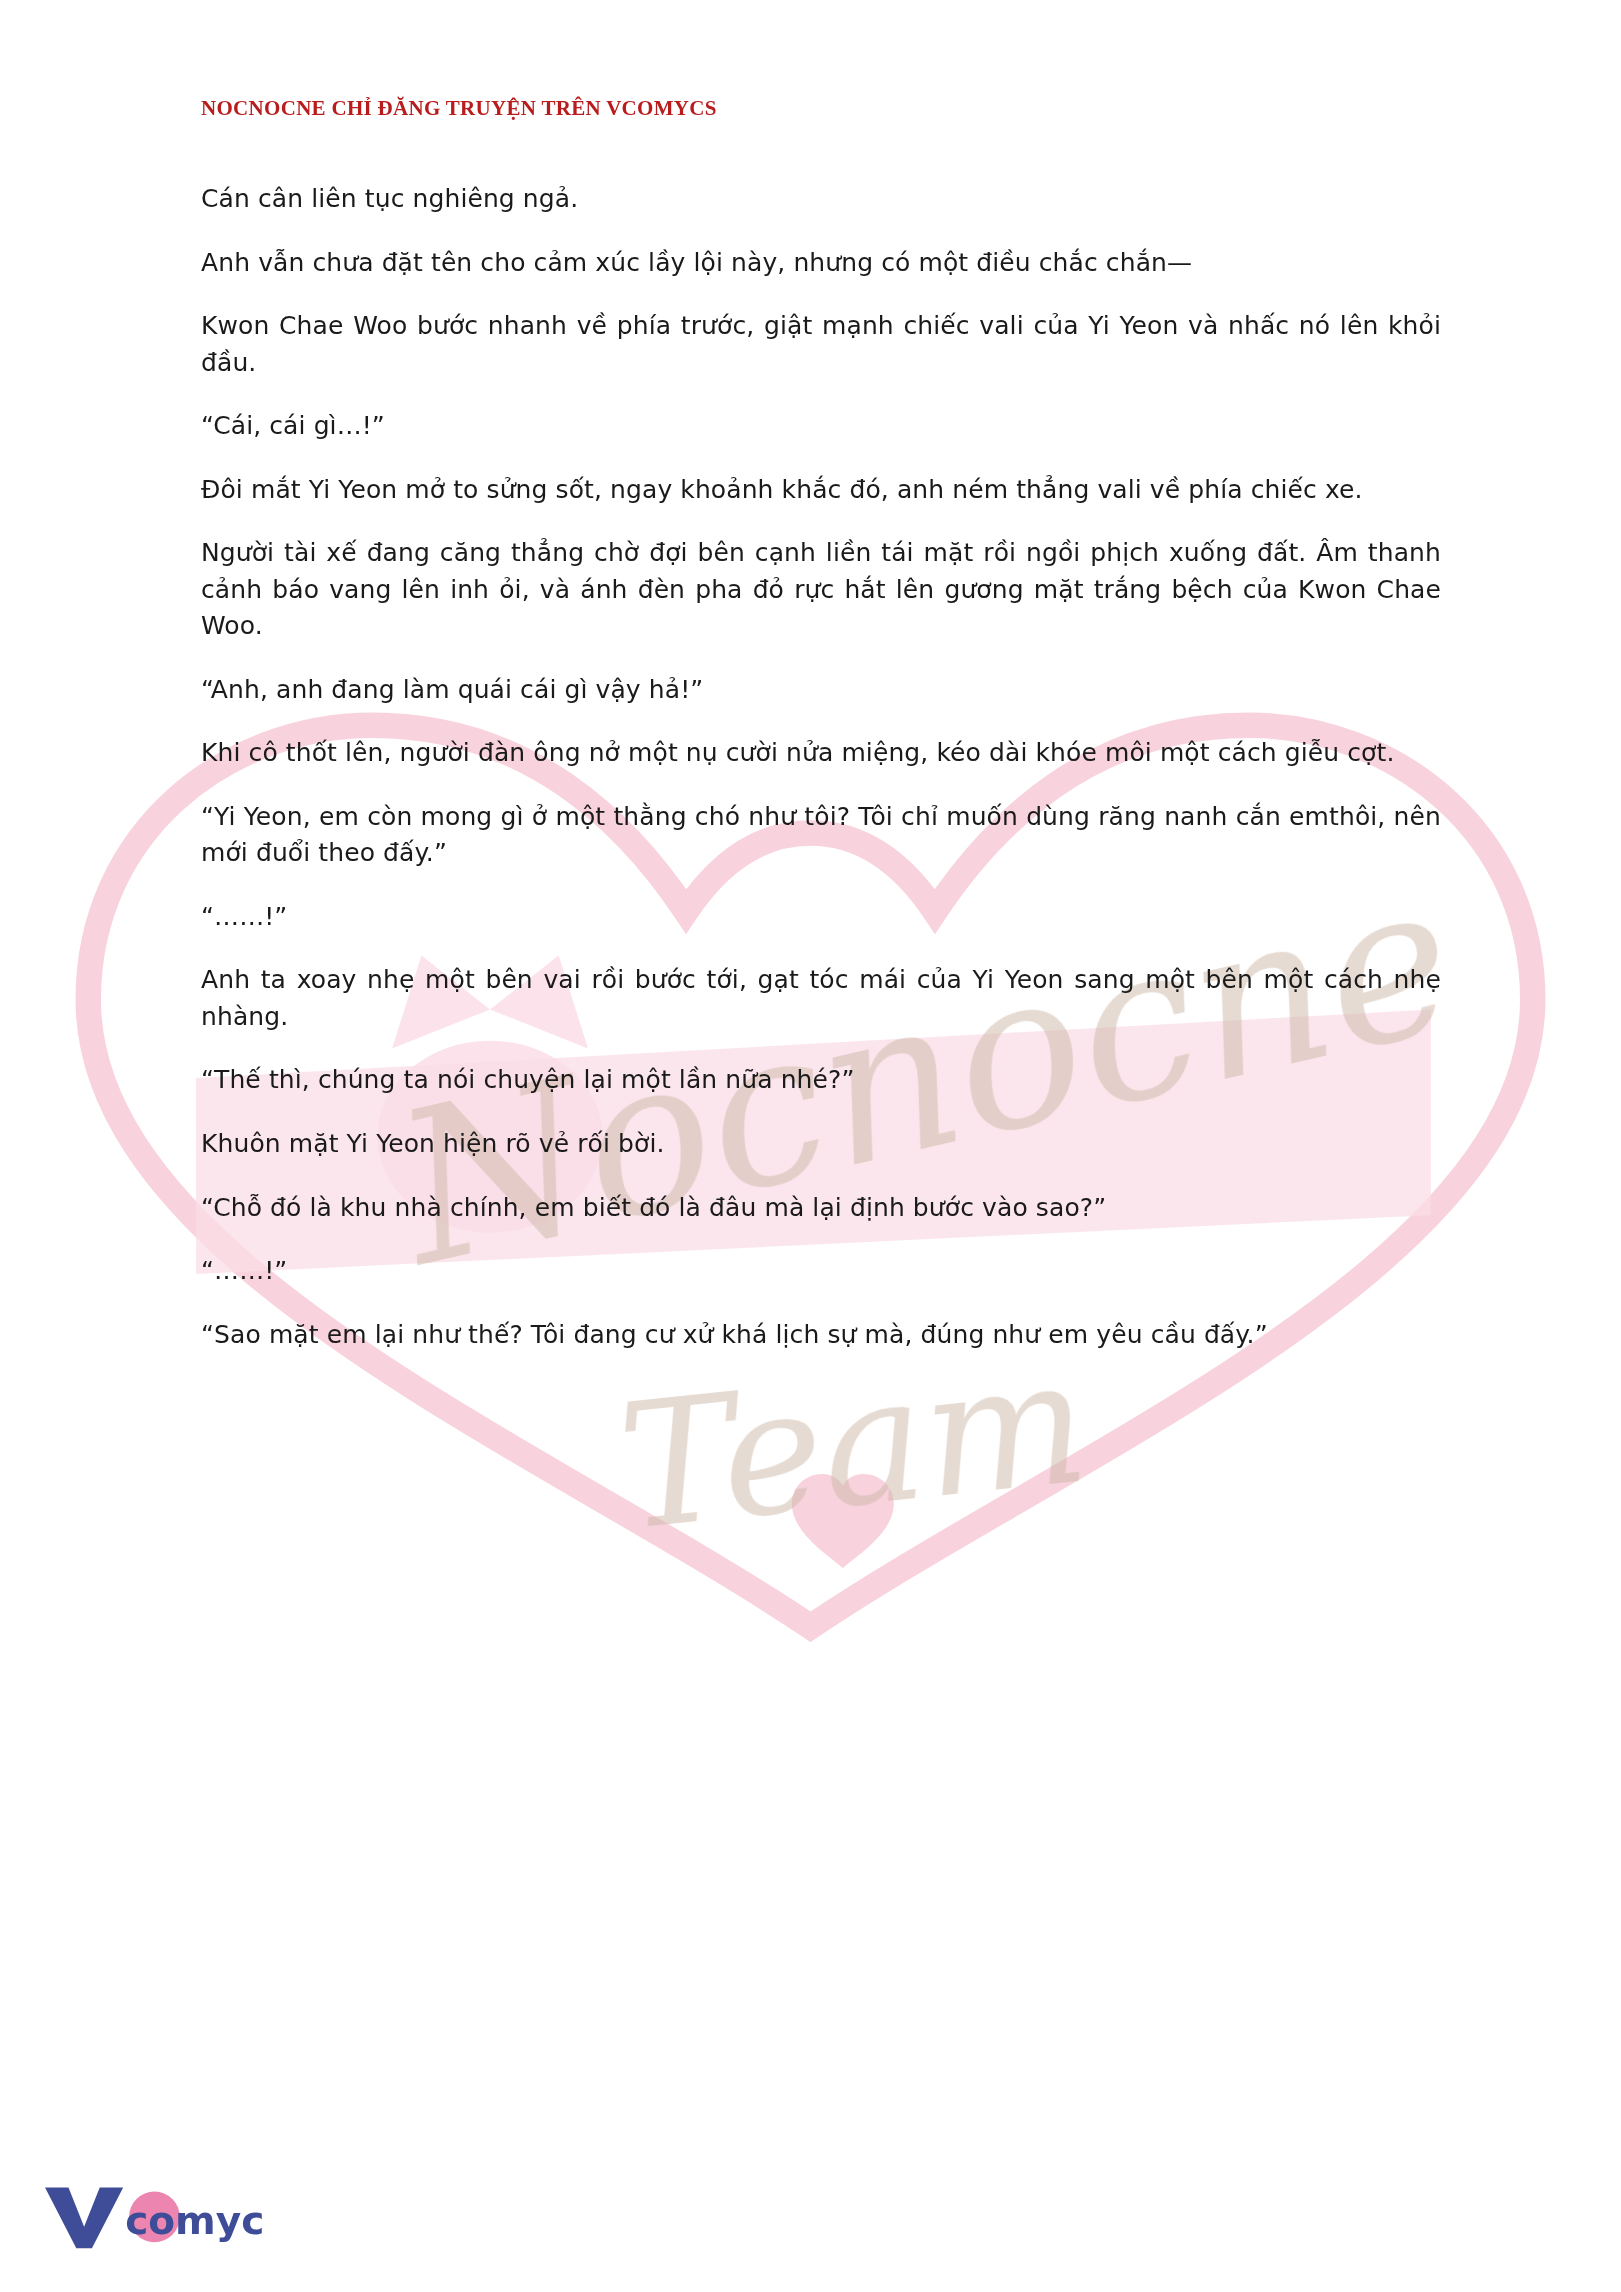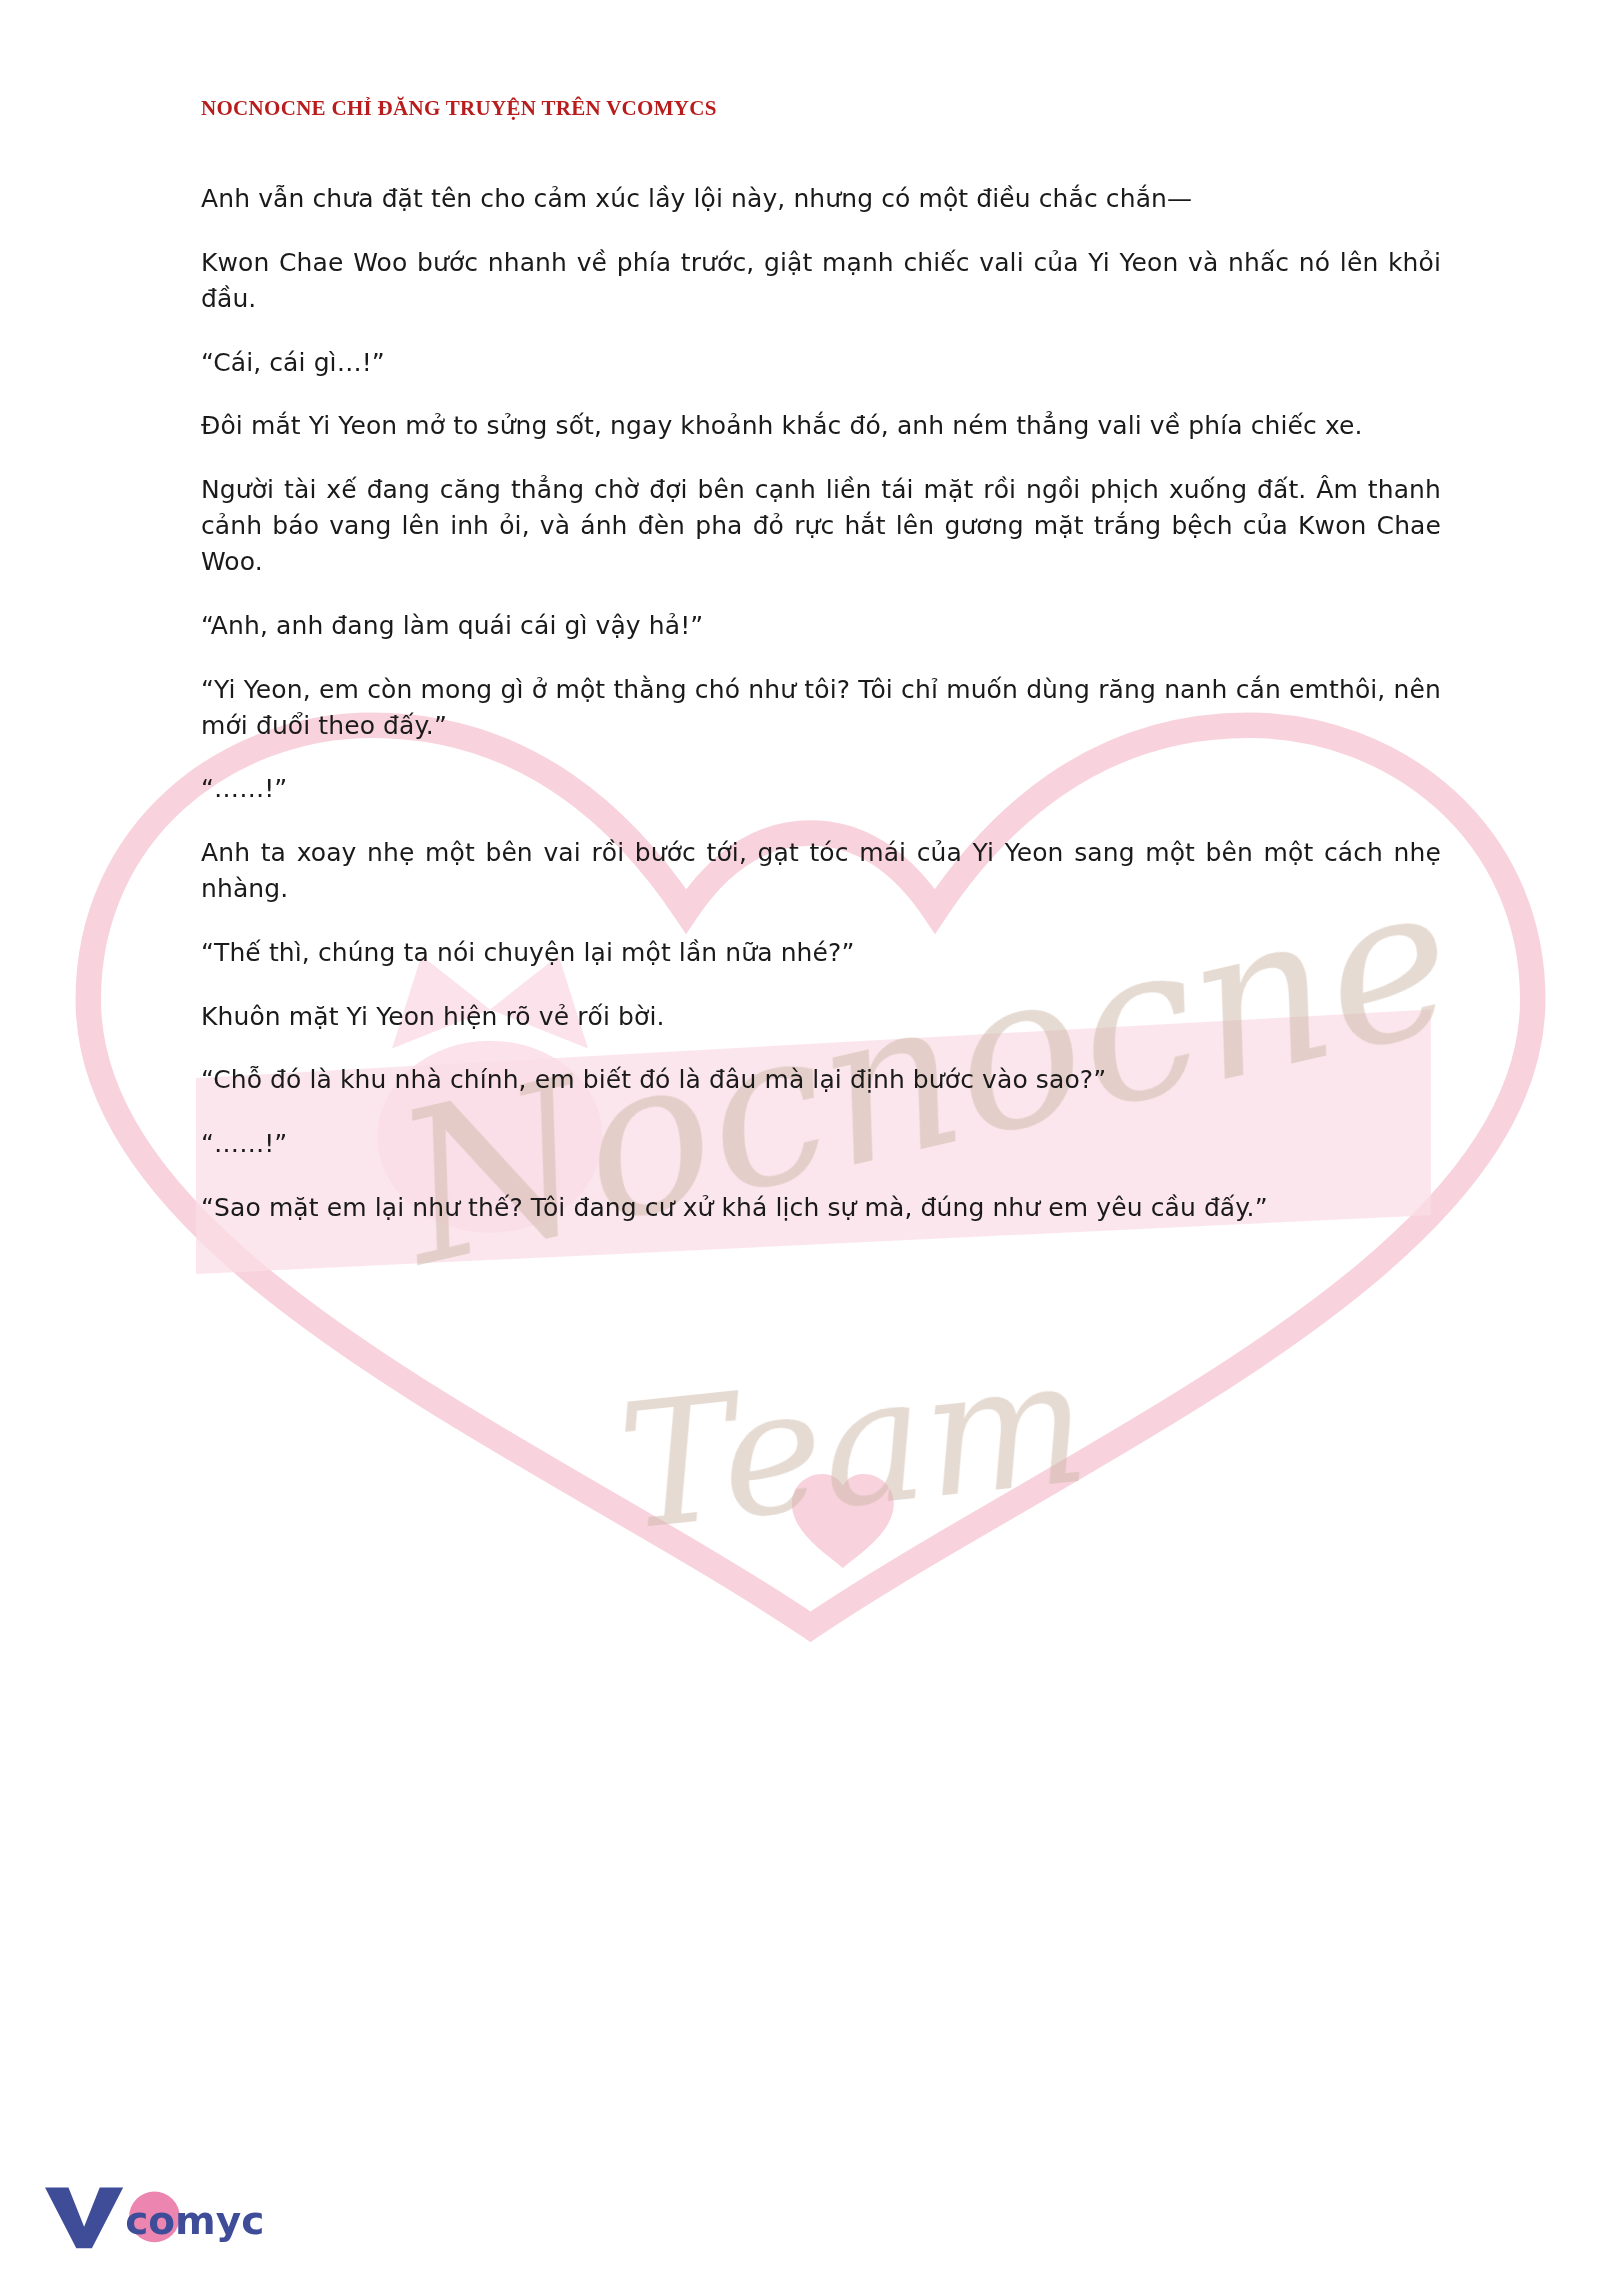--- a/index.html
+++ b/index.html
@@ -114,26 +114,28 @@
       <text x="640" y="960" font-size="175" transform="rotate(-6 640 960)">Team</text>
     </g>
   </svg>
 </div>
 
 <div class="page">
 
   <div class="header-note">NOCNOCNE CHỈ ĐĂNG TRUYỆN TRÊN VCOMYCS</div>
 
   <div class="body-col">
+    <p class="para nojust">Cán cân liên tục nghiêng ngả.</p>
     <p class="para">Anh vẫn chưa đặt tên cho cảm xúc lầy lội này, nhưng có một điều chắc chắn—</p>
     <p class="para">Kwon Chae Woo bước nhanh về phía trước, giật mạnh chiếc vali của Yi Yeon và nhấc nó lên khỏi đầu.</p>
     <p class="para nojust">“Cái, cái gì…!”</p>
     <p class="para">Đôi mắt Yi Yeon mở to sửng sốt, ngay khoảnh khắc đó, anh ném thẳng vali về phía chiếc xe.</p>
     <p class="para">Người tài xế đang căng thẳng chờ đợi bên cạnh liền tái mặt rồi ngồi phịch xuống đất. Âm thanh cảnh báo vang lên inh ỏi, và ánh đèn pha đỏ rực hắt lên gương mặt trắng bệch của Kwon Chae Woo.</p>
     <p class="para nojust">“Anh, anh đang làm quái cái gì vậy hả!”</p>
+    <p class="para">Khi cô thốt lên, người đàn ông nở một nụ cười nửa miệng, kéo dài khóe môi một cách giễu cợt.</p>
     <p class="para">“Yi Yeon, em còn mong gì ở một thằng chó như tôi? Tôi chỉ muốn dùng răng nanh cắn emthôi, nên mới đuổi theo đấy.”</p>
     <p class="para nojust">“……!”</p>
     <p class="para">Anh ta xoay nhẹ một bên vai rồi bước tới, gạt tóc mái của Yi Yeon sang một bên một cách nhẹ nhàng.</p>
     <p class="para nojust">“Thế thì, chúng ta nói chuyện lại một lần nữa nhé?”</p>
     <p class="para nojust">Khuôn mặt Yi Yeon hiện rõ vẻ rối bời.</p>
     <p class="para nojust">“Chỗ đó là khu nhà chính, em biết đó là đâu mà lại định bước vào sao?”</p>
     <p class="para nojust">“……!”</p>
     <p class="para last">“Sao mặt em lại như thế? Tôi đang cư xử khá lịch sự mà, đúng như em yêu cầu đấy.”</p>
   </div>
 </div>

